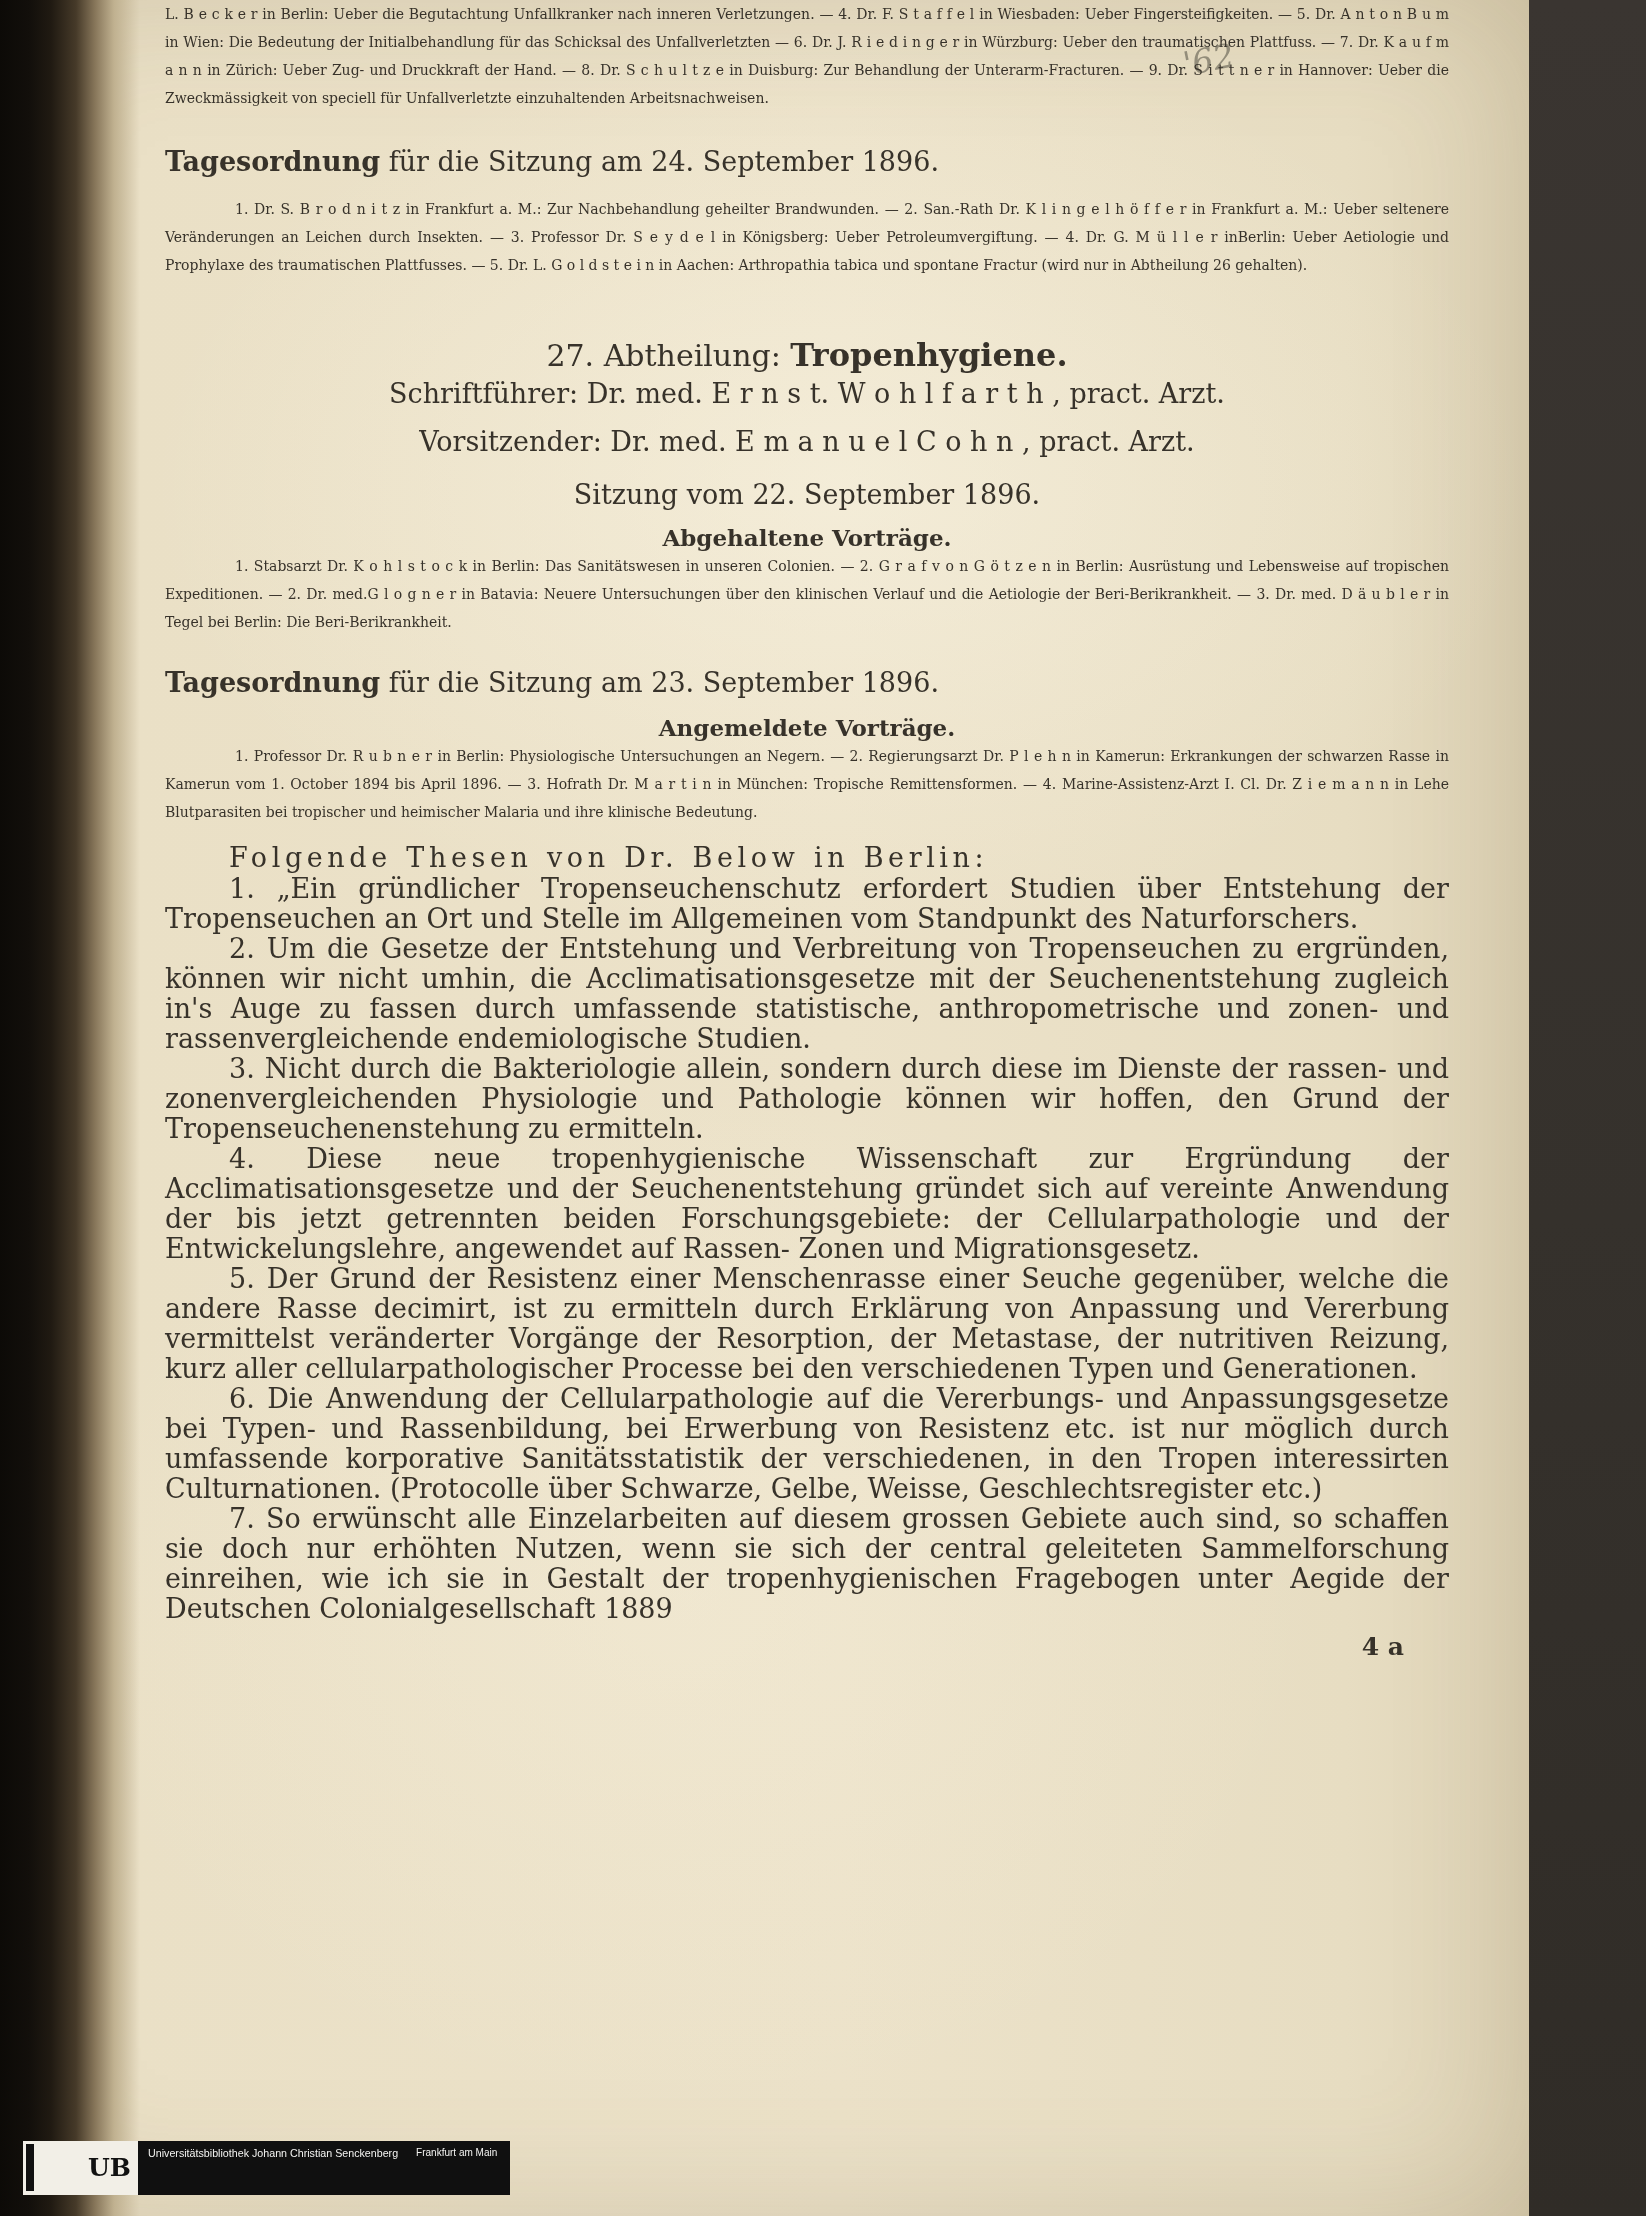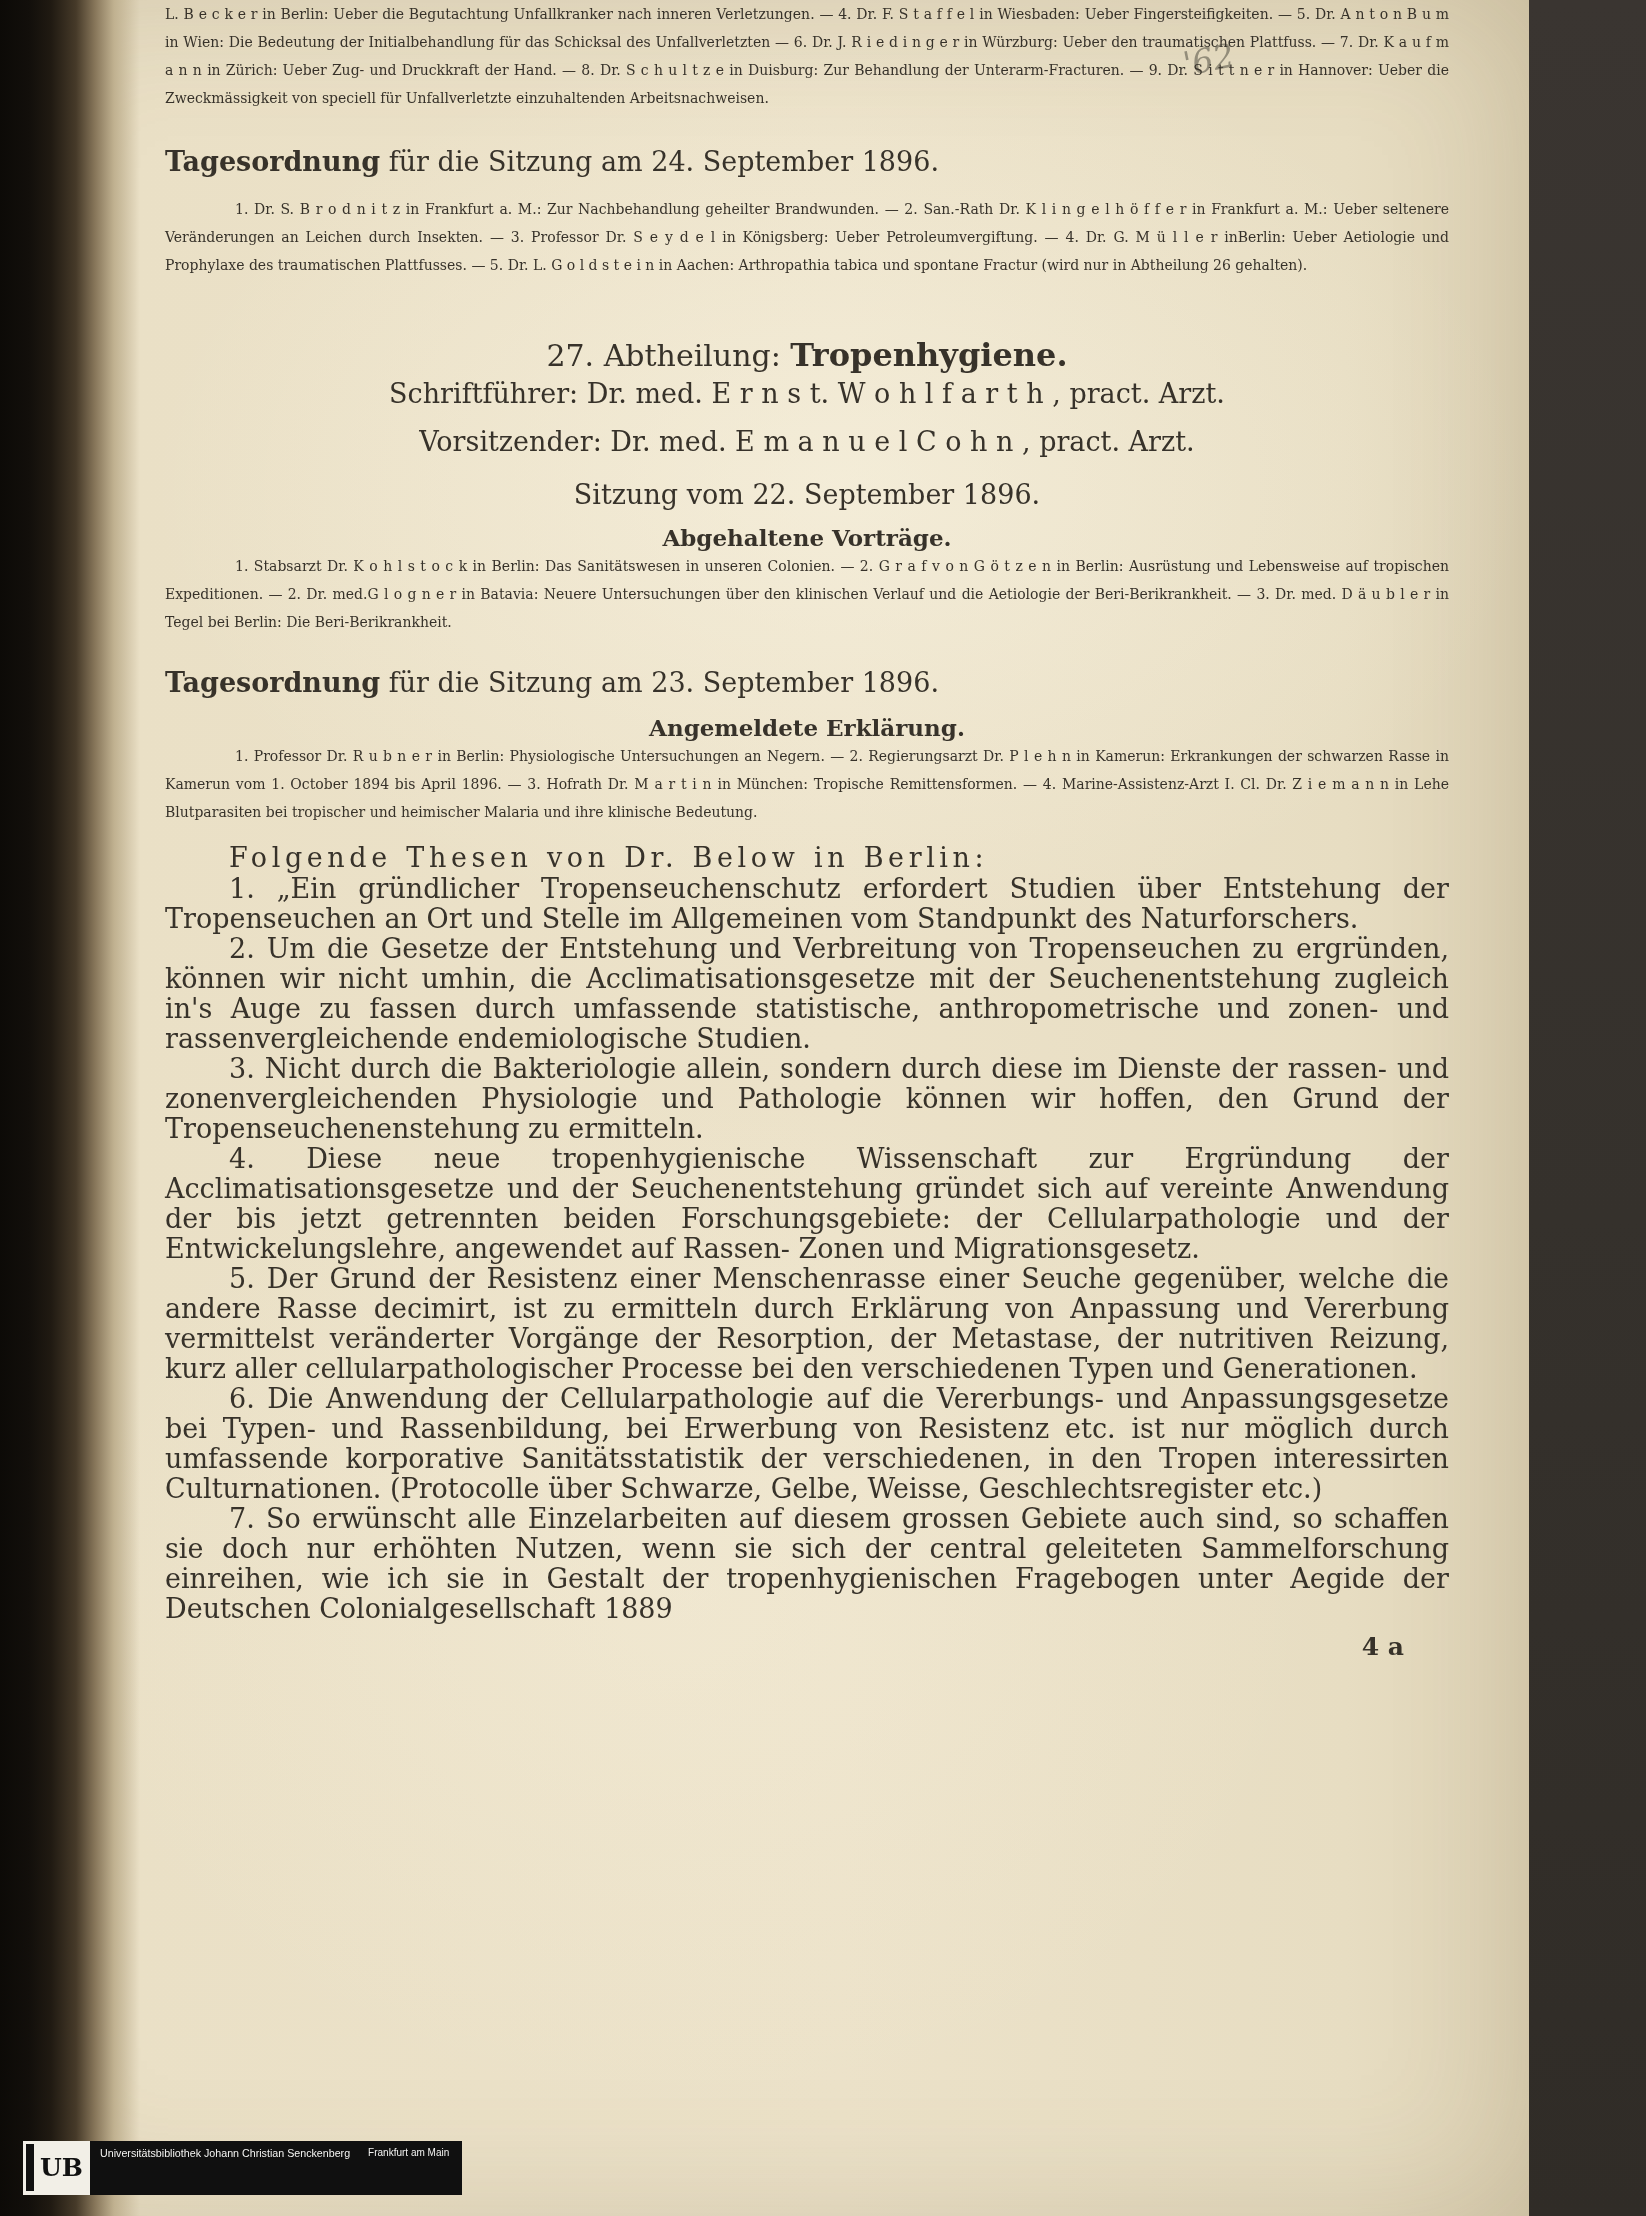--- a/index.html
+++ b/index.html
@@ -63,21 +63,21 @@
 
   .note {
     position:absolute; left:1183px; top:40px; font-size:33px; color:#86806f;
     transform:rotate(-11deg); font-style:italic; opacity:0.85;
   }
 
   
   .stamp { position:absolute; left:23px; bottom:21.4px; display:flex; align-items:stretch; height:54px; }
   .stamp-logo {
     width:67px; background:#f2efe7; position:relative;
-    display:flex; align-items:center; justify-content:center;
+    display:flex; align-items:center; justify-content:center;padding-left:48px;
   }
   .stamp-logo .logo-bar { position:absolute; left:3.3px; top:3.3px; bottom:3.3px; width:8.2px; background:#111; }
   .stamp-logo .logo-text { font-weight:bold; font-size:25px; margin-left:10px; color:#111; }
   .stamp-text {
     background:#101010; color:#f4f4f2; padding:6.6px 13px 6.6px 10px;
     font-family:"Liberation Sans", sans-serif;
     display:flex; flex-direction:row; justify-content:center; gap:18px;
   }
   .stamp-line1 { font-size:10.7px; }
   .stamp-line2 { font-size:10px; }
@@ -107,21 +107,21 @@
     <div class="officer mt-chair">Vorsitzender: Dr. med. E m a n u e l C o h n , pract. Arzt.</div>
 
     <div class="session">Sitzung vom 22. September 1896.</div>
 
     <div class="subhead">Abgehaltene Vorträge.</div>
 
     <p class="small indent mt-held">1. Stabsarzt Dr. K o h l s t o c k in Berlin: Das Sanitätswesen in unseren Colonien. — 2. G r a f v o n G ö t z e n in Berlin: Ausrüstung und Lebensweise auf tropischen Expeditionen. — 2. Dr. med.G l o g n e r in Batavia: Neuere Untersuchungen über den klinischen Verlauf und die Aetiologie der Beri-Berikrankheit. — 3. Dr. med. D ä u b l e r in Tegel bei Berlin: Die Beri-Berikrankheit.</p>
 
     <div class="heading mt-h2"><span class="bold">Tagesordnung</span><span> für die Sitzung am 23. September 1896.</span></div>
 
-    <div class="subhead mt-ann">Angemeldete Erklärung.</div>
+    <div class="subhead mt-ann">Angemeldete Vorträge.</div>
 
     <p class="small indent mt-para4">1. Professor Dr. R u b n e r in Berlin: Physiologische Untersuchungen an Negern. — 2. Regierungsarzt Dr. P l e h n in Kamerun: Erkrankungen der schwarzen Rasse in Kamerun vom 1. October 1894 bis April 1896. — 3. Hofrath Dr. M a r t i n in München: Tropische Remittensformen. — 4. Marine-Assistenz-Arzt I. Cl. Dr. Z i e m a n n in Lehe Blutparasiten bei tropischer und heimischer Malaria und ihre klinische Bedeutung.</p>
 
     <div class="theses-intro">Folgende Thesen von Dr. Below in Berlin:</div>
 
     <p class="thesis">1. „Ein gründlicher Tropenseuchenschutz erfordert Studien über Entstehung der Tropenseuchen an Ort und Stelle im Allgemeinen vom Standpunkt des Naturforschers.</p>
     <p class="thesis">2. Um die Gesetze der Entstehung und Verbreitung von Tropenseuchen zu ergründen, können wir nicht umhin, die Acclimatisationsgesetze mit der Seuchenentstehung zugleich in's Auge zu fassen durch umfassende statistische, anthropometrische und zonen- und rassenvergleichende endemiologische Studien.</p>
     <p class="thesis">3. Nicht durch die Bakteriologie allein, sondern durch diese im Dienste der rassen- und zonenvergleichenden Physiologie und Pathologie können wir hoffen, den Grund der Tropenseuchenenstehung zu ermitteln.</p>
     <p class="thesis">4. Diese neue tropenhygienische Wissenschaft zur Ergründung der Acclimatisationsgesetze und der Seuchenentstehung gründet sich auf vereinte Anwendung der bis jetzt getrennten beiden Forschungsgebiete: der Cellularpathologie und der Entwickelungslehre, angewendet auf Rassen- Zonen und Migrationsgesetz.</p>
     <p class="thesis">5. Der Grund der Resistenz einer Menschenrasse einer Seuche gegenüber, welche die andere Rasse decimirt, ist zu ermitteln durch Erklärung von Anpassung und Vererbung vermittelst veränderter Vorgänge der Resorption, der Metastase, der nutritiven Reizung, kurz aller cellularpathologischer Processe bei den verschiedenen Typen und Generationen.</p>

